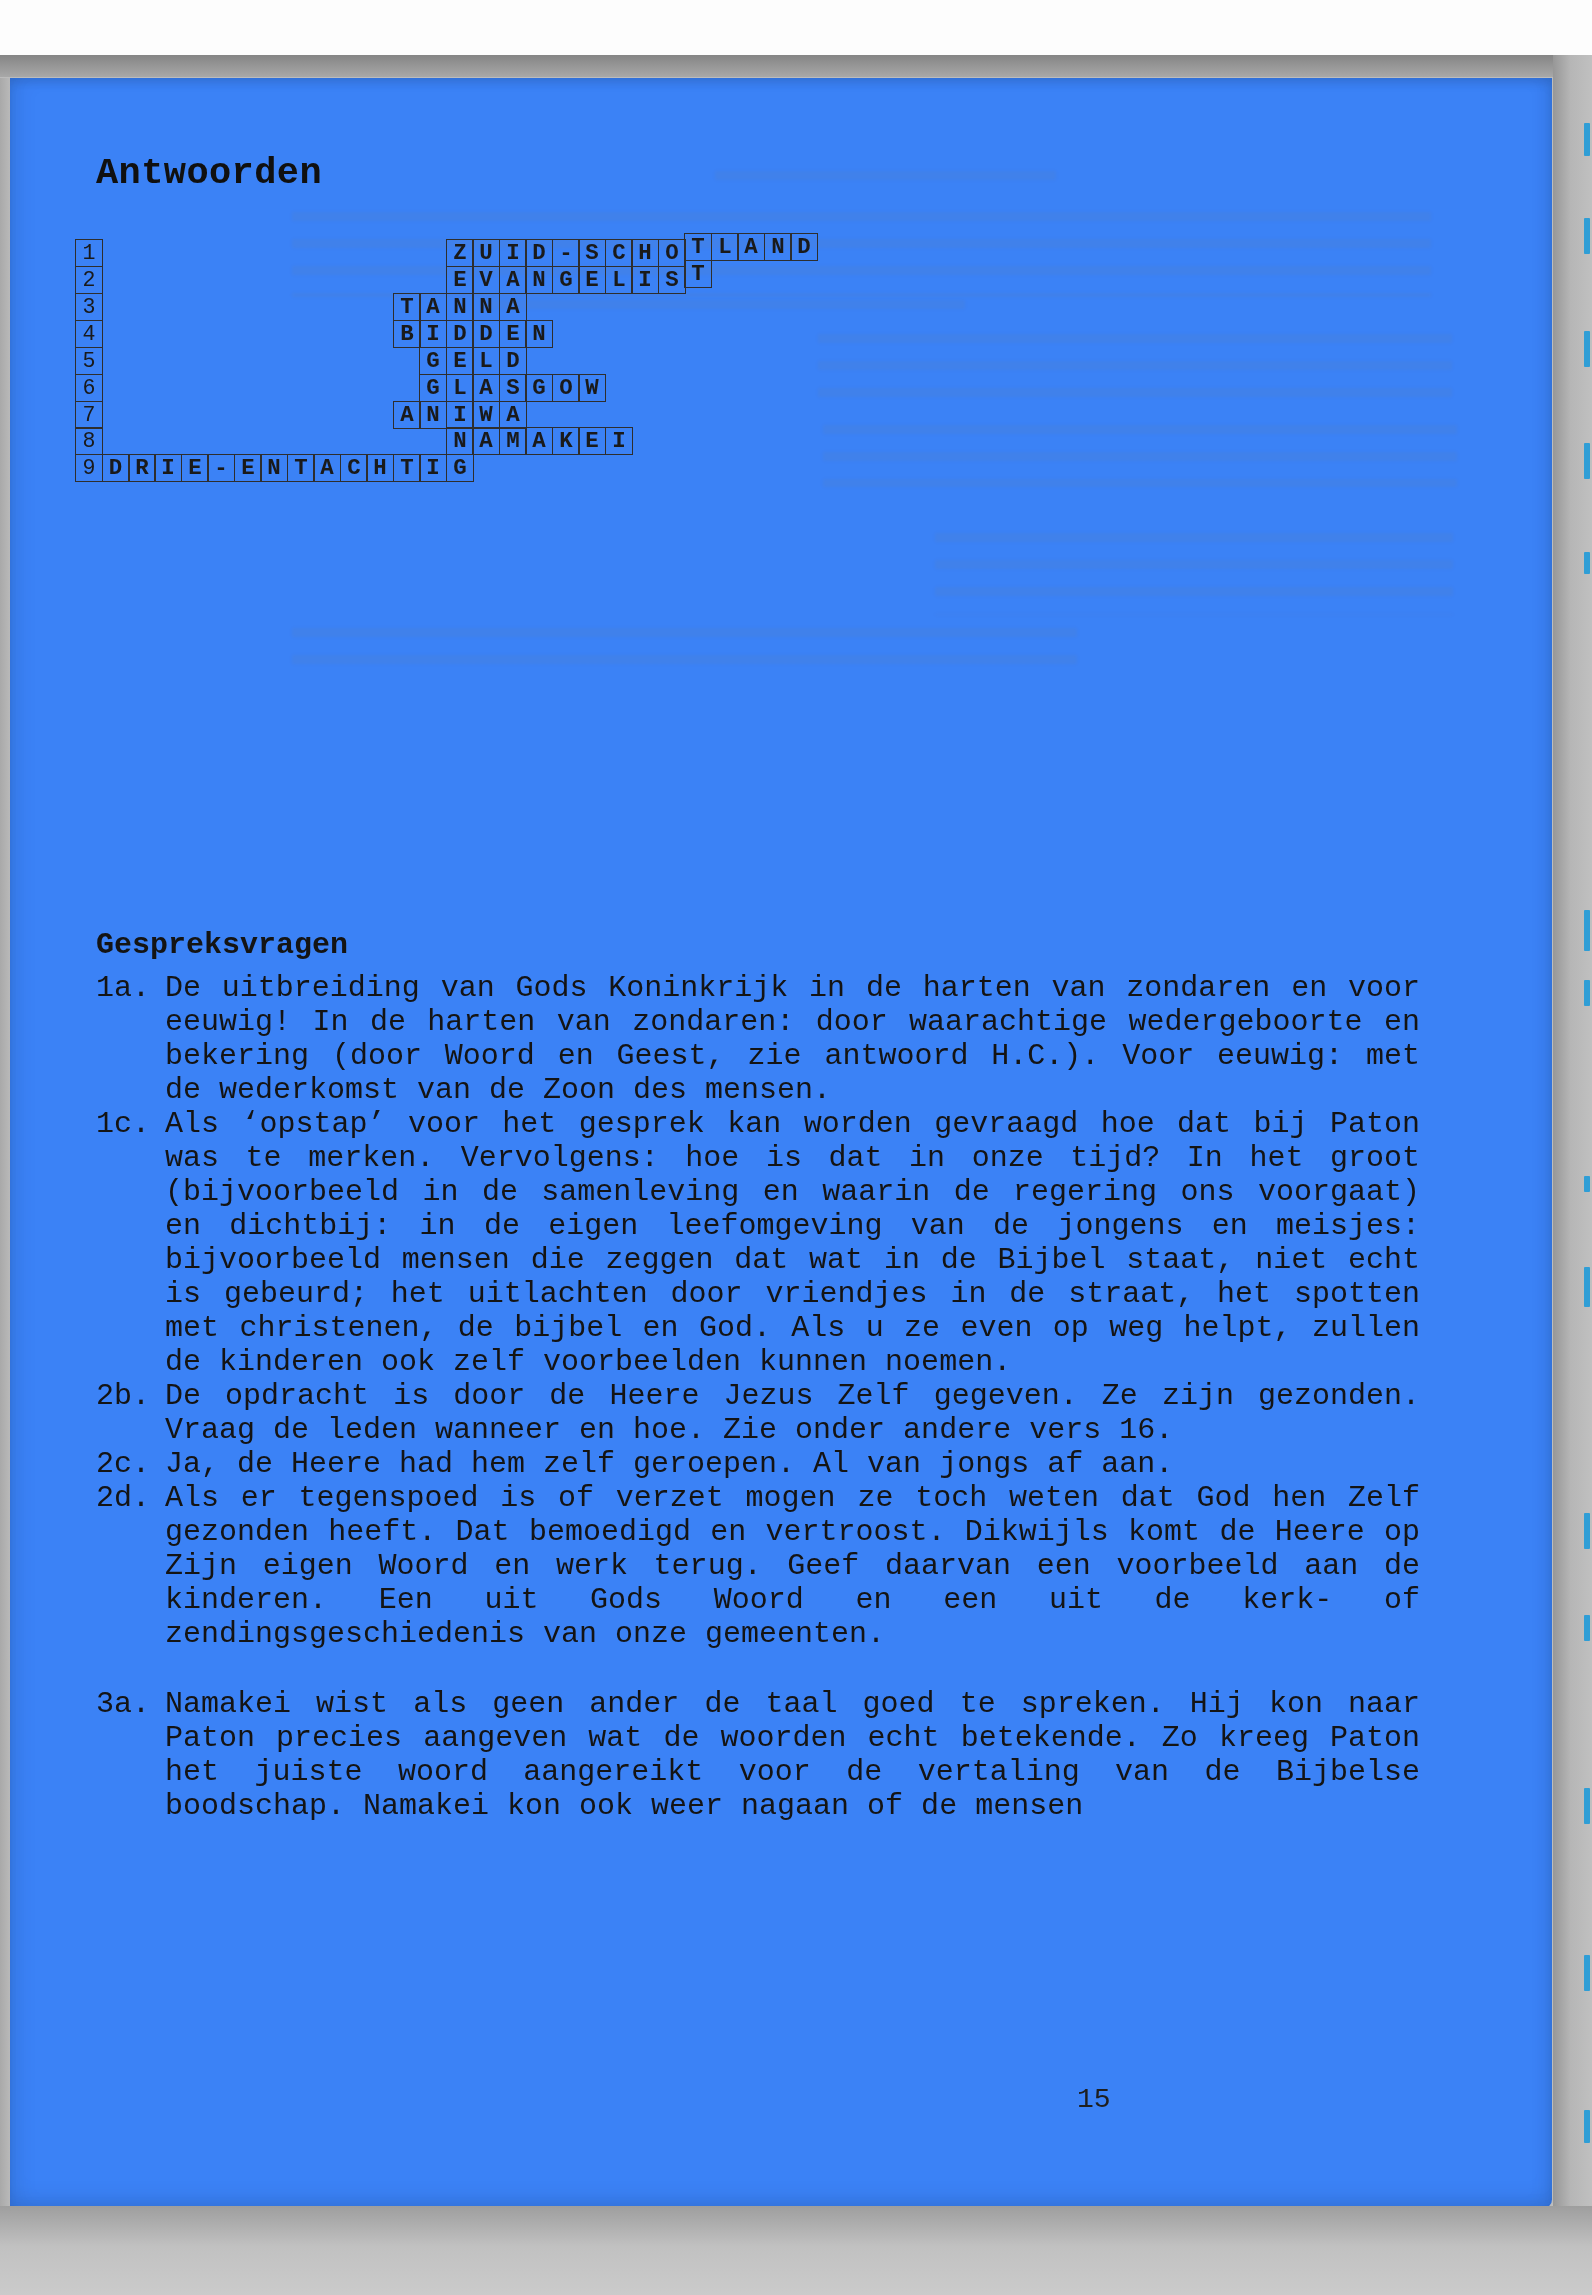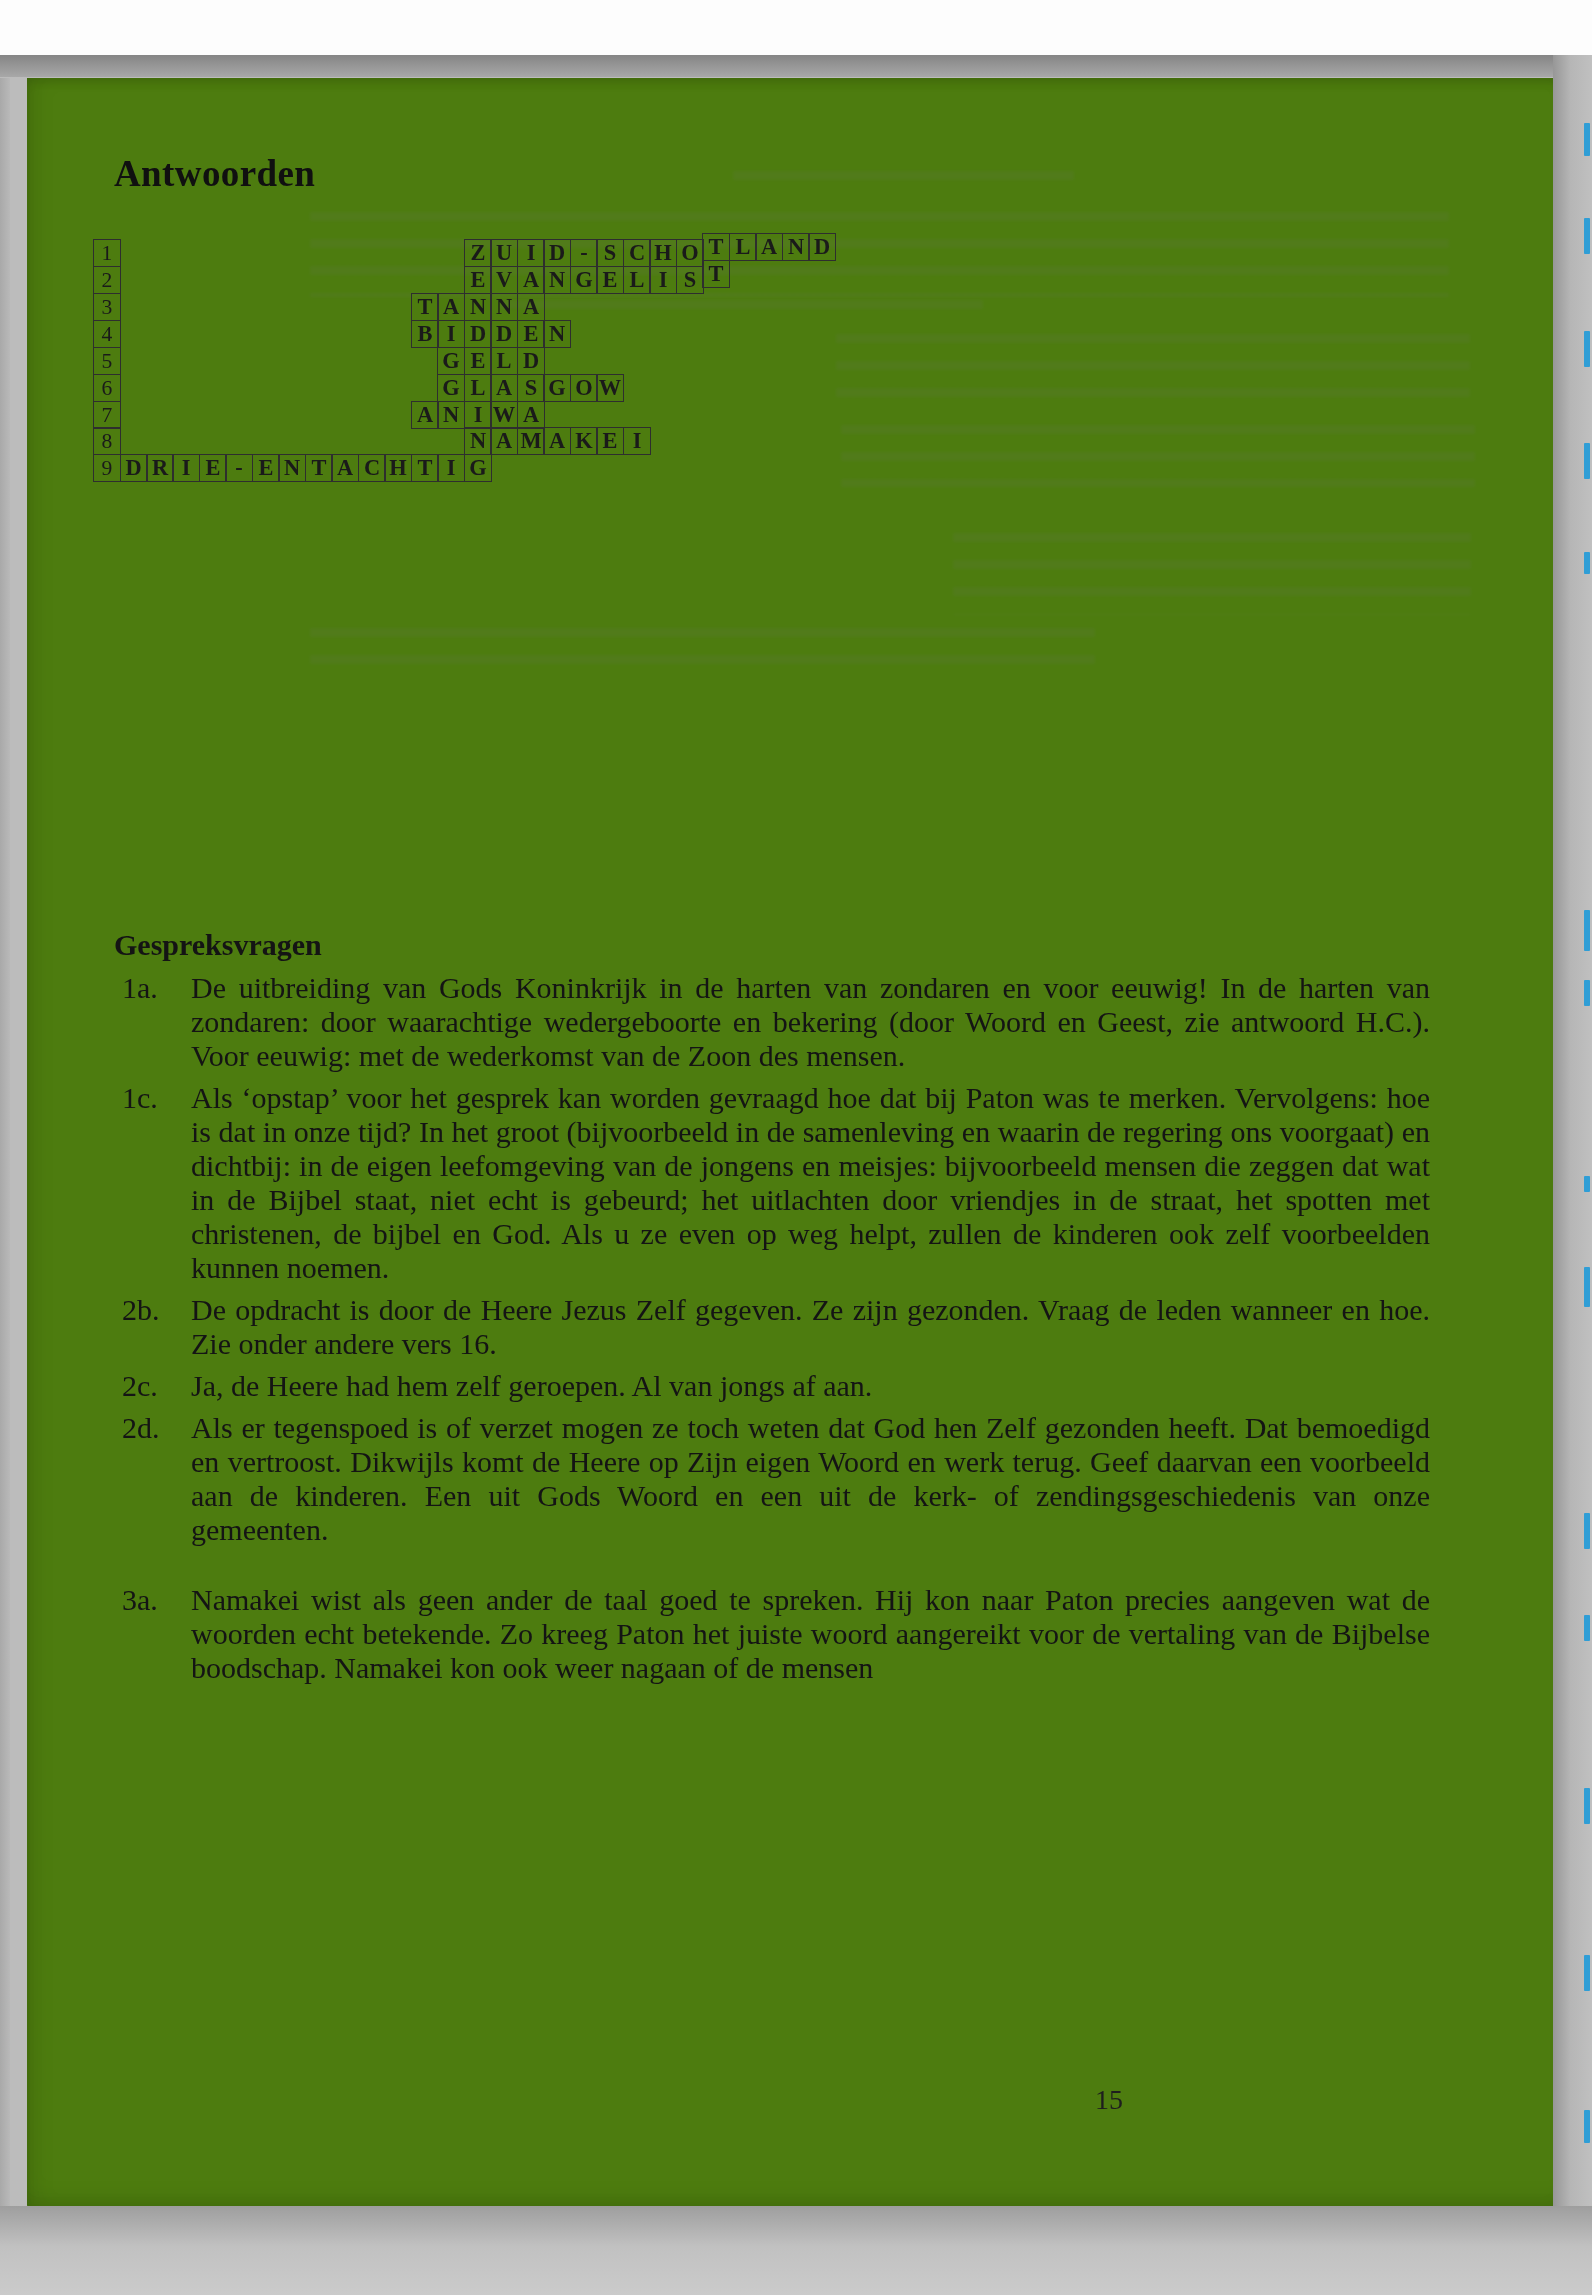--- a/index.html
+++ b/index.html
@@ -18,27 +18,28 @@
   .scan-band   { position: absolute; left: 0; top: 55px; width: 100%; height: 22.4px;
                  background: linear-gradient(180deg, #858585, #a8a8a8); }
   .right-gutter{ position: absolute; left: 1553px; top: 55px; width: 39px; height: 2240px;
                  background: linear-gradient(90deg, #979797, #b6b6b6 45%, #c0c0c0); }
   .left-gutter { position: absolute; left: 0; top: 78px; width: 10.4px; height: 2218px;
                  background: linear-gradient(90deg, #a9a9a9, #b9b9b9); }
   .bottom-gutter{ position: absolute; left: 0; top: 2206px; width: 100%; height: 90px;
                  background: linear-gradient(180deg, #9e9e9e, #c1c1c1 45%, #cbcbcb); }
 
   .page {
-    position: absolute; left: 27px; top: 78px; width: 1543px; height: 2130px;
-    background: #4d7c0f;
+    position: absolute; left: 9px; top: 78px; width: 1543px; height: 2130px;
+    background: #3b82f6;
     border-radius: 0 0 8.6px 3.5px;
     box-shadow: inset 0 5.2px 8.6px rgba(0,0,0,.08),
                 inset -8.6px 0 15.5px rgba(0,0,0,.05),
                 inset 12px 0 19px rgba(0,0,0,.05),
                 inset 0 -12px 19px rgba(0,0,0,.07);
+    font-family: Liberation Mono, monospace;
   }
 
   .title {
     position: absolute; left: 87px; top: 74px;
     font-size: 37px; font-weight: bold; color: #101010; letter-spacing: 0.4px;
   }
 
   
   .grid { position: absolute; left: 66px; top: 161px; width: 794px; height: 259px; }
   .cell {
@@ -50,21 +51,21 @@
     background: transparent;
   }
   .cell.num { font-weight: normal; font-size: 21.6px; }
 
   
   .discussion { position: absolute; left: 87px; top: 850px; width: 1324px; color: #141414; }
   .discussion h2 { font-size: 30px; margin: 0 0 8.6px 0; font-weight: bold; }
   .item {
     font-size: 30px; line-height: 34px;
     text-align: justify;
-    margin: 8px;
+    margin: 0;
     padding-left: 69px; text-indent: -69px;
   }
   .item .label { display: inline-block; width: 69px; text-indent: 0; }
   .item.gap { margin-top: 36px; }
 
   .pagenum {
     position: absolute; left: 1068px; top: 2006px; width: 72px;
     text-align: left; font-size: 28px; color: #1e1e1e;
   }
 

